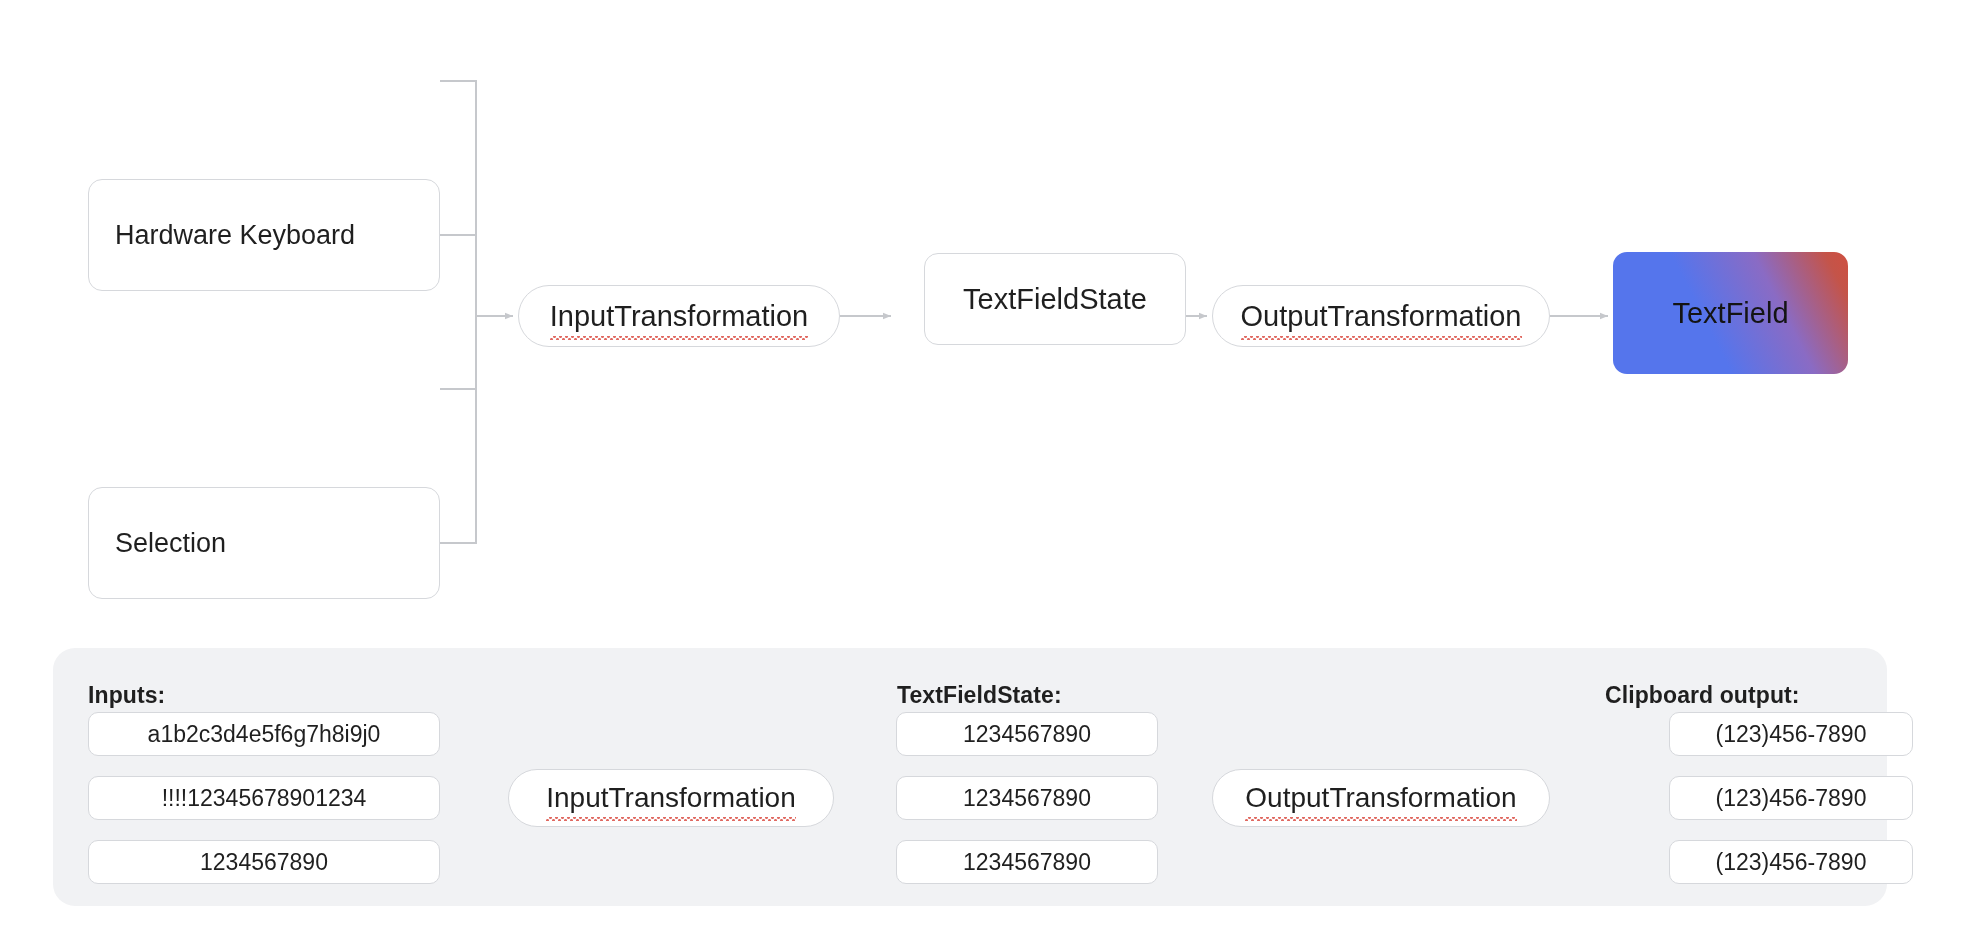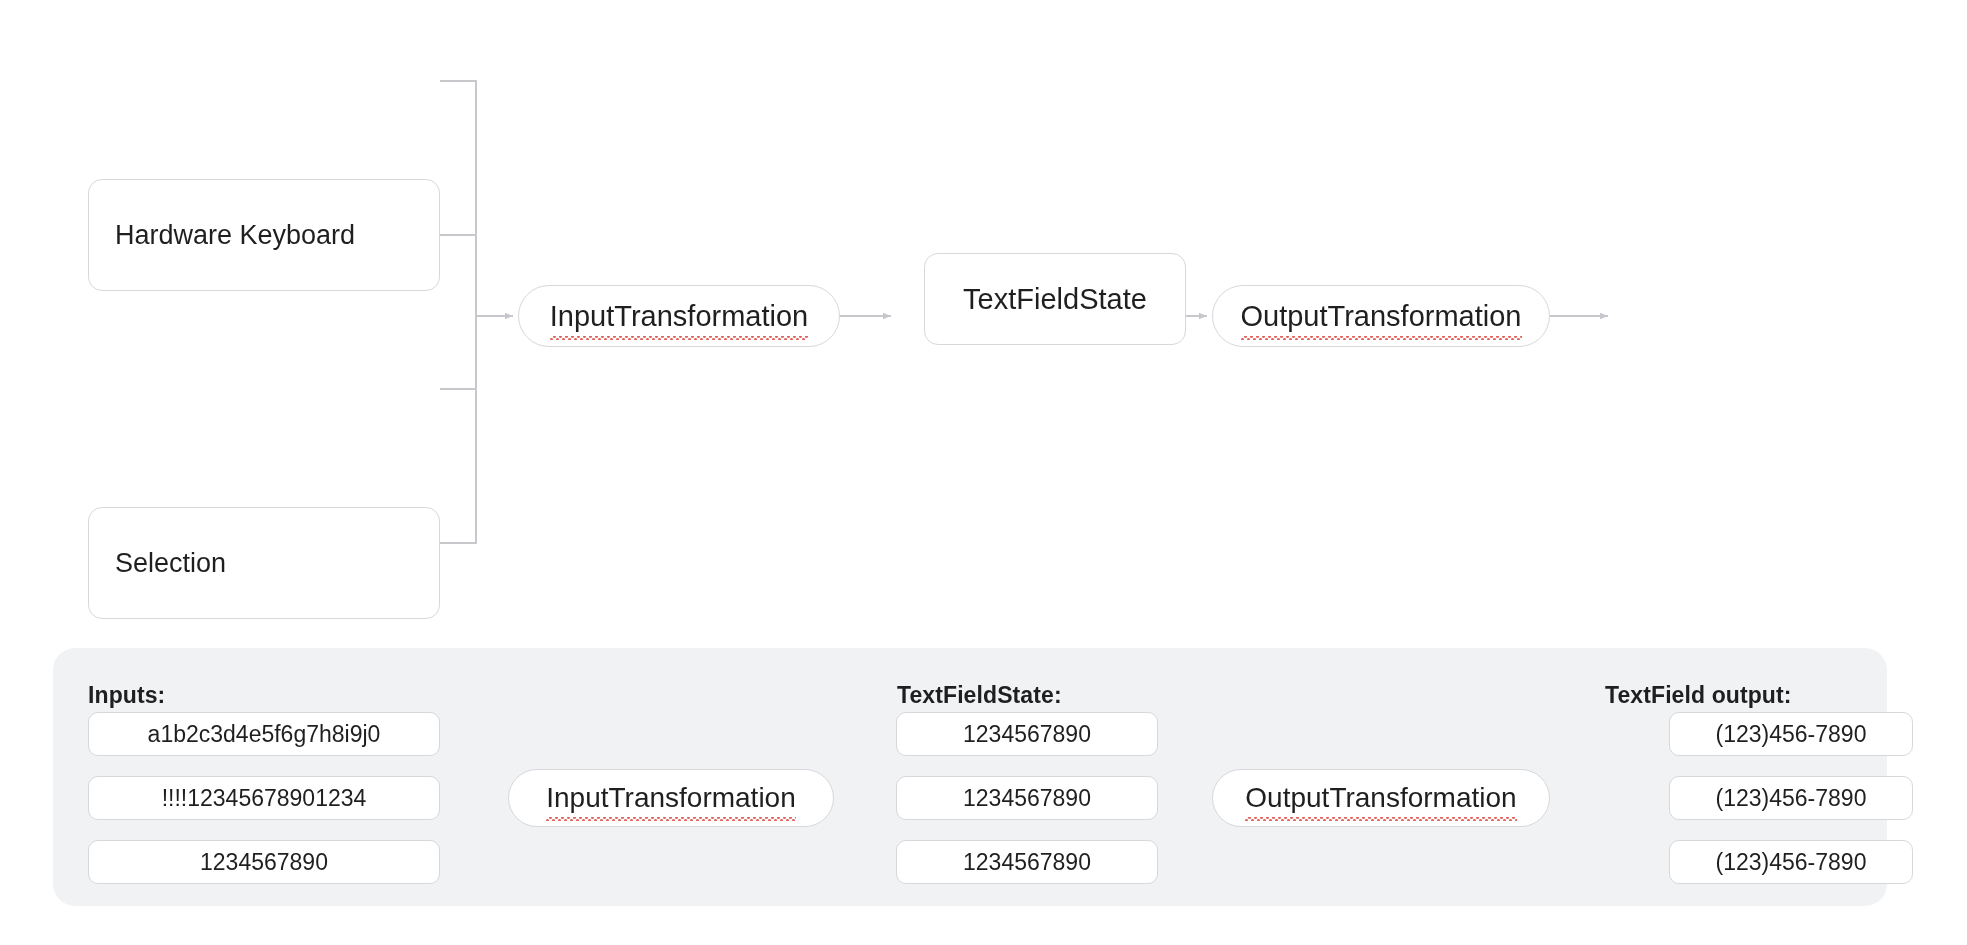--- a/index.html
+++ b/index.html
@@ -39,21 +39,21 @@
     width: 352px;
     height: 112px;
     border-radius: 14px;
     padding-left: 26px;
     font-size: 27px;
     justify-content: flex-start;
   }
   .src-box-1 { top: 25px; }
   .src-box-2 { top: 179px; }
   .src-box-3 { top: 333px; }
-  .src-box-4 { top: 487px; margin-top: 20px; }
+  .src-box-4 { top: 487px; }
 
   
   .pill {
     border-radius: 999px;
     justify-content: center;
     font-size: 29px;
   }
   .node-input-transform {
     left: 518px;
     top: 285px;
@@ -243,26 +243,29 @@
   </div>
 
   <div class="node node-textfieldstate">
     <span>TextFieldState</span>
   </div>
 
   <div class="node pill node-output-transform">
     <span class="squiggle">OutputTransformation</span>
   </div>
 
+  <div class="node-textfield">
+    <span>TextField</span>
+  </div>
 
   <div id="example-panel"></div>
 
   <div class="panel-heading heading-inputs">Inputs:</div>
   <div class="panel-heading heading-state">TextFieldState:</div>
-  <div class="panel-heading heading-output">TextField output:</div>
+  <div class="panel-heading heading-output">Clipboard output:</div>
 
   <div class="col-inputs">
     <div class="val-box row-0">a1b2c3d4e5f6g7h8i9j0</div>
     <div class="val-box row-1">!!!!12345678901234</div>
     <div class="val-box row-2">1234567890</div>
   </div>
 
   <div class="panel-pill panel-input-transform">
     <span class="squiggle">InputTransformation</span>
   </div>

